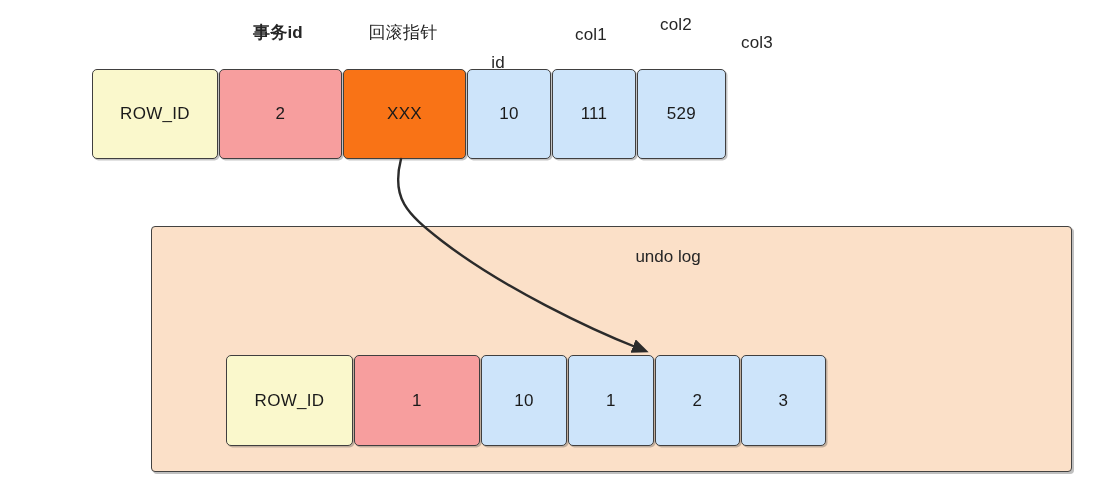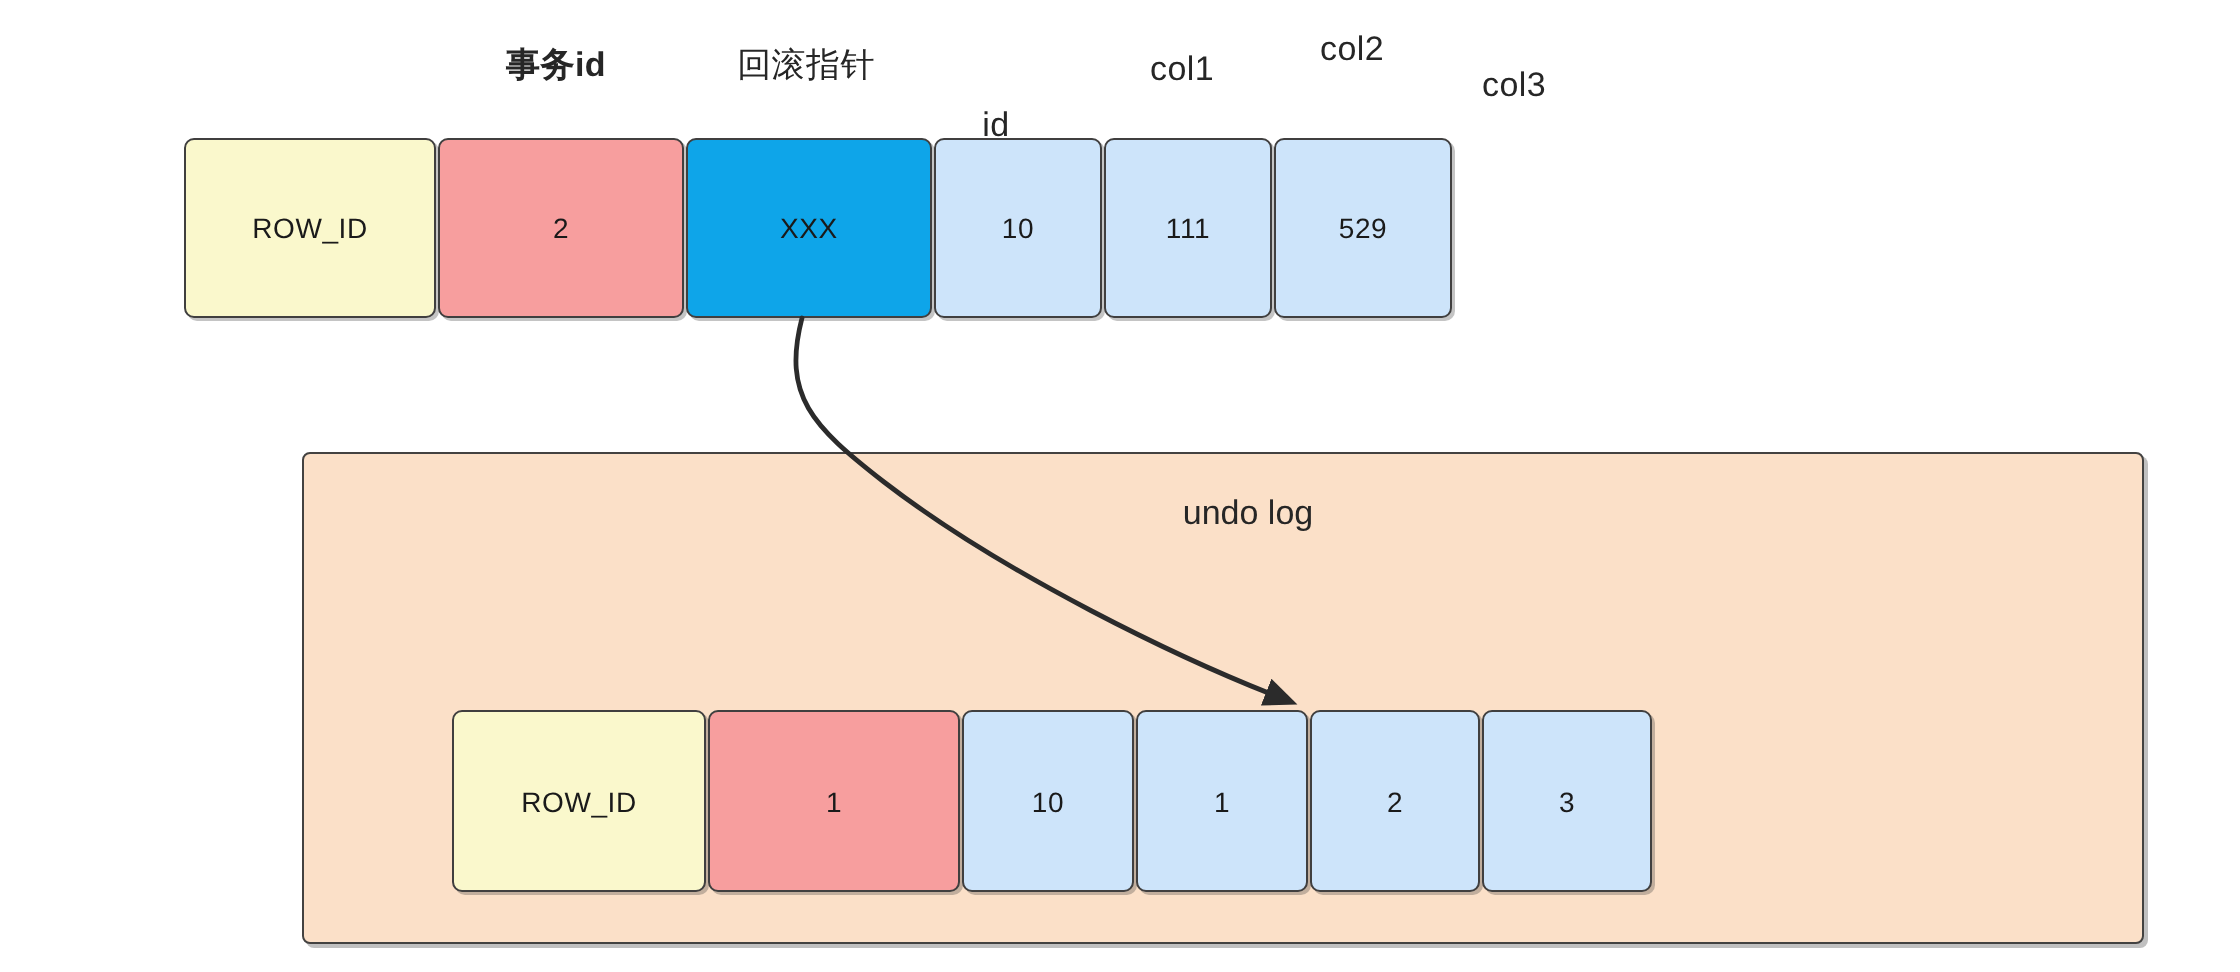--- a/index.html
+++ b/index.html
@@ -35,47 +35,48 @@
     align-items: stretch;
   }
   .cell {
     position: relative;
     box-sizing: border-box;
     border: 1.6px solid #403f3f;
     border-radius: 5px;
     display: flex;
     align-items: center;
     justify-content: center;
-    font-size: 14px;
+    font-size: 17px;
     color: #1a1a1a;
     letter-spacing: 0.3px;
     box-shadow: 1.5px 1.5px 0 rgba(60,60,60,0.30);
   }
   .cell + .cell { margin-left: 1px; }
 
   .c-rowid { background: #FAF8CC; }
   .c-trx   { background: #F79E9E; }
-  .c-ptr   { background: #0ea5e9; }
+  .c-ptr   { background: #f97316; }
   .c-data  { background: #CDE4FA; }
 
   
   .undo-box {
     position: absolute;
     background: #FBE0C8;
     border: 1.8px solid #434241;
     border-radius: 4px;
     box-shadow: 2px 2px 0 rgba(60,60,60,0.32);
   }
   .undo-title {
     position: absolute;
     font-size: 17px;
     color: #262626;
     white-space: nowrap;
     transform: translateX(-50%);
     line-height: 1;
+    margin-left: 44px;
   }
 
   
   .arrow-layer {
     position: absolute;
     left: 0; top: 0;
     width: 1120px; height: 486px;
     pointer-events: none;
   }
 </style>

